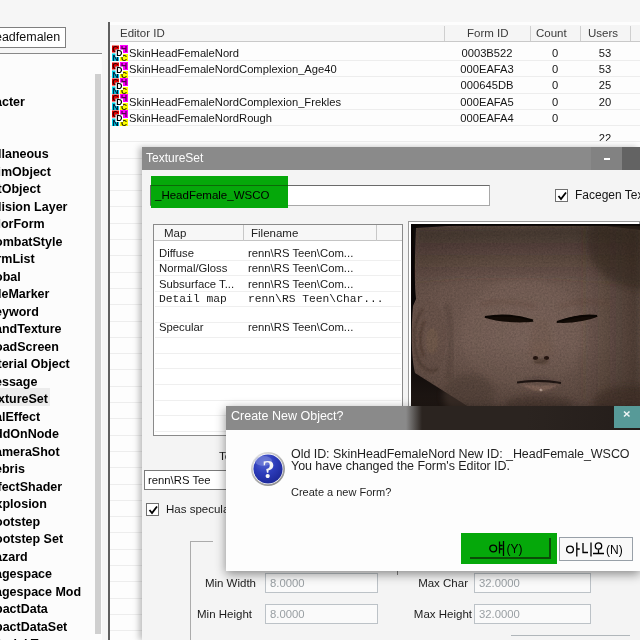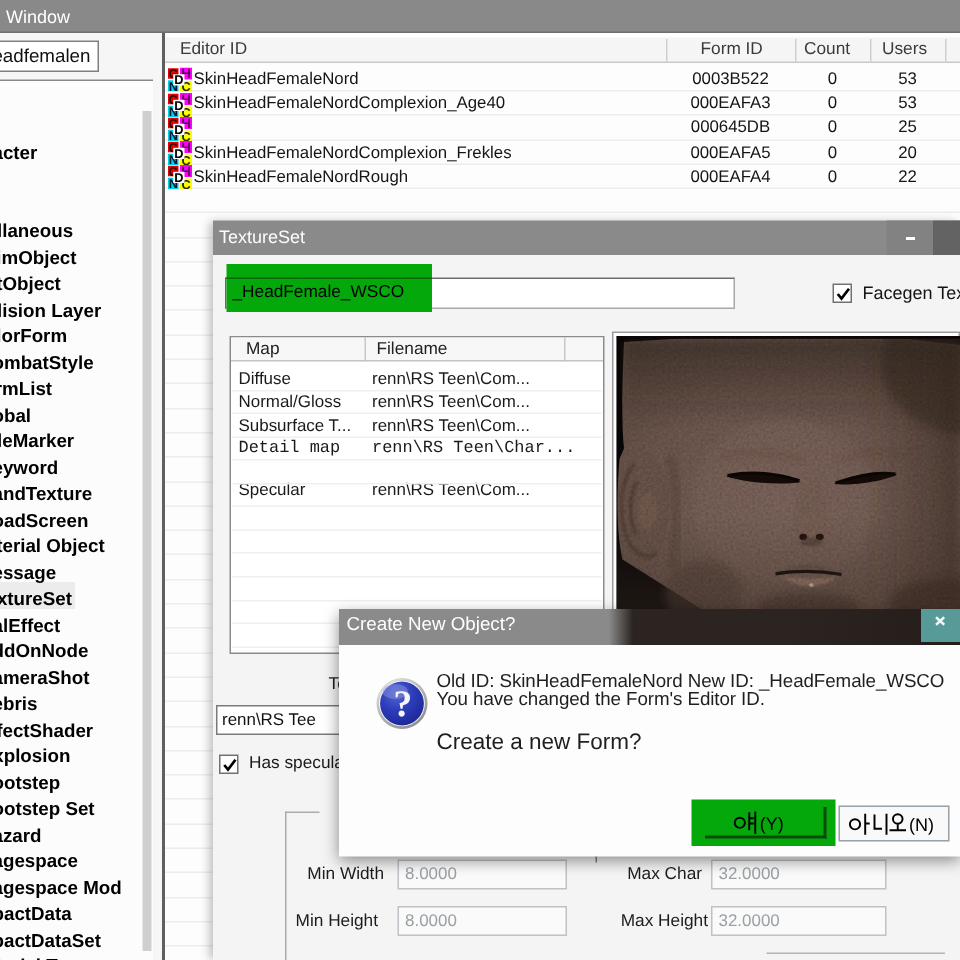--- a/index.html
+++ b/index.html
@@ -70,33 +70,30 @@
 #bline { position:absolute; left:369px; top:488px; width:119px; height:1px; background:#b0b6ba; }
 #btick { position:absolute; left:255px; top:422px; width:1px; height:6px; background:#808080; }
 
 #msgbox { left:226px; top:406px; width:414px; height:165px; background:#fdfdfd; box-shadow:0 3px 10px rgba(0,0,0,0.45); }
 #mtitle { position:absolute; left:0; top:0; width:414px; height:24px;
   background:linear-gradient(to right, #8a8a8a 0px, #8a8a8a 180px, #2b2420 196px, #2b2420 300px, #241d1a 414px); }
 #mtitle .t { position:absolute; left:5px; top:3px; color:#fff; font-size:12.5px; }
 #mclose { position:absolute; left:388px; top:0; width:26px; height:21.5px; background:#579a98; }
 #mbody { position:absolute; left:0; top:21.5px; width:414px; height:143.5px; }
 #mtext { position:absolute; left:65px; top:20.5px; font-size:12.5px; color:#1f1f1f; line-height:12.2px; white-space:pre; letter-spacing:-0.05px; }
-#mtext2 { position:absolute; left:65px; top:58px; font-size:15px; color:#1f1f1f; }
+#mtext2 { position:absolute; left:65px; top:58px; font-size:11px; color:#1f1f1f; }
 #ybtn { position:absolute; left:235px; top:105.5px; width:96px; height:31px; background:#05a80a; }
 #ybtn .bl { position:absolute; left:9px; top:24px; width:81px; height:2px; background:#0a4d08; }
 #ybtn .br { position:absolute; left:88px; top:5px; width:2px; height:21px; background:#0a4d08; }
 #nbtn { position:absolute; left:333px; top:109.5px; width:74px; height:24px; background:#f9f9f9; border:1px solid #98a0a8; }
 </style>
 </head>
 <body>
 <div id="stage">
 
-<div class="abs" id="topbar">
-      <span>Window</span>
-    </div>
 
 <div class="abs" id="list">
   <div id="lhead">
     <span class="ht" style="left:10px;">Editor ID</span>
     <span class="ht" style="left:357px;">Form ID</span>
     <span class="ht" style="left:426px;">Count</span>
     <span class="ht" style="left:478px;">Users</span>
     <span class="hsep" style="left:334px;"></span>
     <span class="hsep" style="left:420px;"></span>
     <span class="hsep" style="left:470px;"></span>
@@ -182,21 +179,21 @@
           <rect x="0" y="8.5" width="7" height="7.5" fill="#00cfe4"></rect>
           <text x="3.6" y="15.6" font-size="8.5" font-weight="bold" fill="#001838" text-anchor="middle" font-family="Liberation Sans">N</text>
           <rect x="8" y="9" width="8" height="7" fill="#ffff00"></rect>
           <text x="12" y="15.8" font-size="8.5" font-weight="bold" fill="#282800" text-anchor="middle" font-family="Liberation Sans">C</text>
           <rect x="3.5" y="4.5" width="7.5" height="7.5" fill="#ffffff"></rect>
           <text x="7.3" y="11.3" font-size="8.5" font-weight="bold" fill="#000" text-anchor="middle" font-family="Liberation Sans">D</text>
         </svg>
         <span class="txt">SkinHeadFemaleNordRough</span>
         <span class="cell" style="left:334px; width:86px;">000EAFA4</span>
         <span class="cell" style="left:420px; width:50px;">0</span>
-        <span class="cell" style="left:470px; width:50px;">22</span>
+        <span class="cell" style="left:470px; width:50px;margin-top:20px;">22</span>
       </div>
 <div class="esep" style="top:119.2px;"></div>
 <div class="esep" style="top:135.5px;"></div>
 <div class="esep" style="top:151.8px;"></div>
 <div class="esep" style="top:168.1px;"></div>
 <div class="esep" style="top:184.4px;"></div>
 <div class="esep" style="top:200.7px;"></div>
 <div class="esep" style="top:217.0px;"></div>
 <div class="esep" style="top:233.3px;"></div>
 <div class="esep" style="top:249.6px;"></div>

